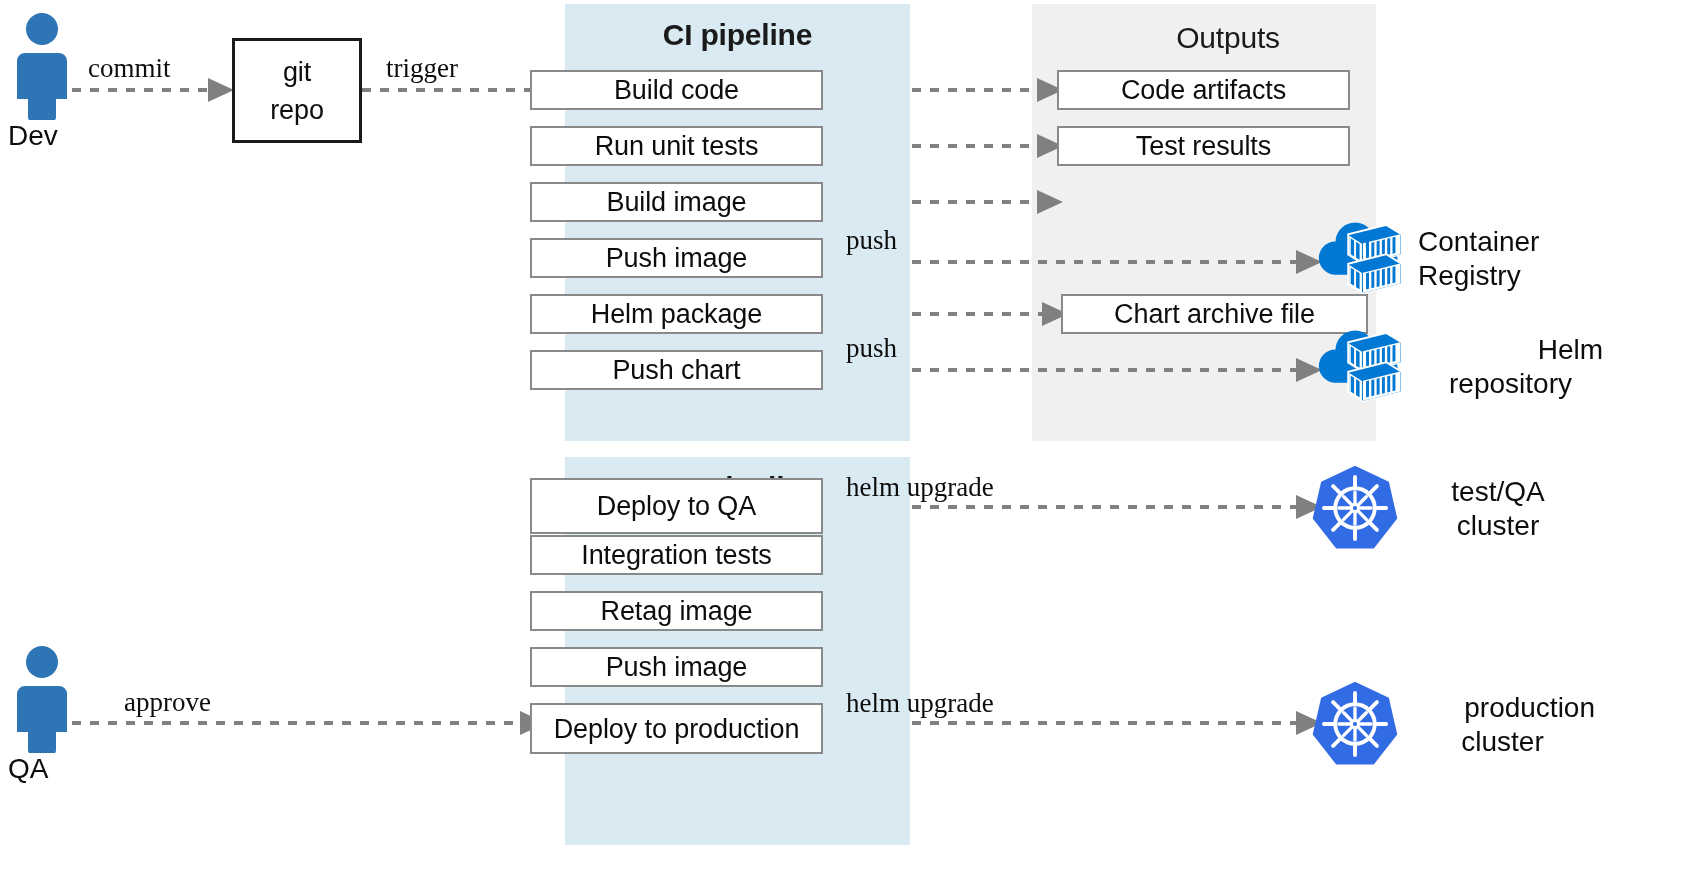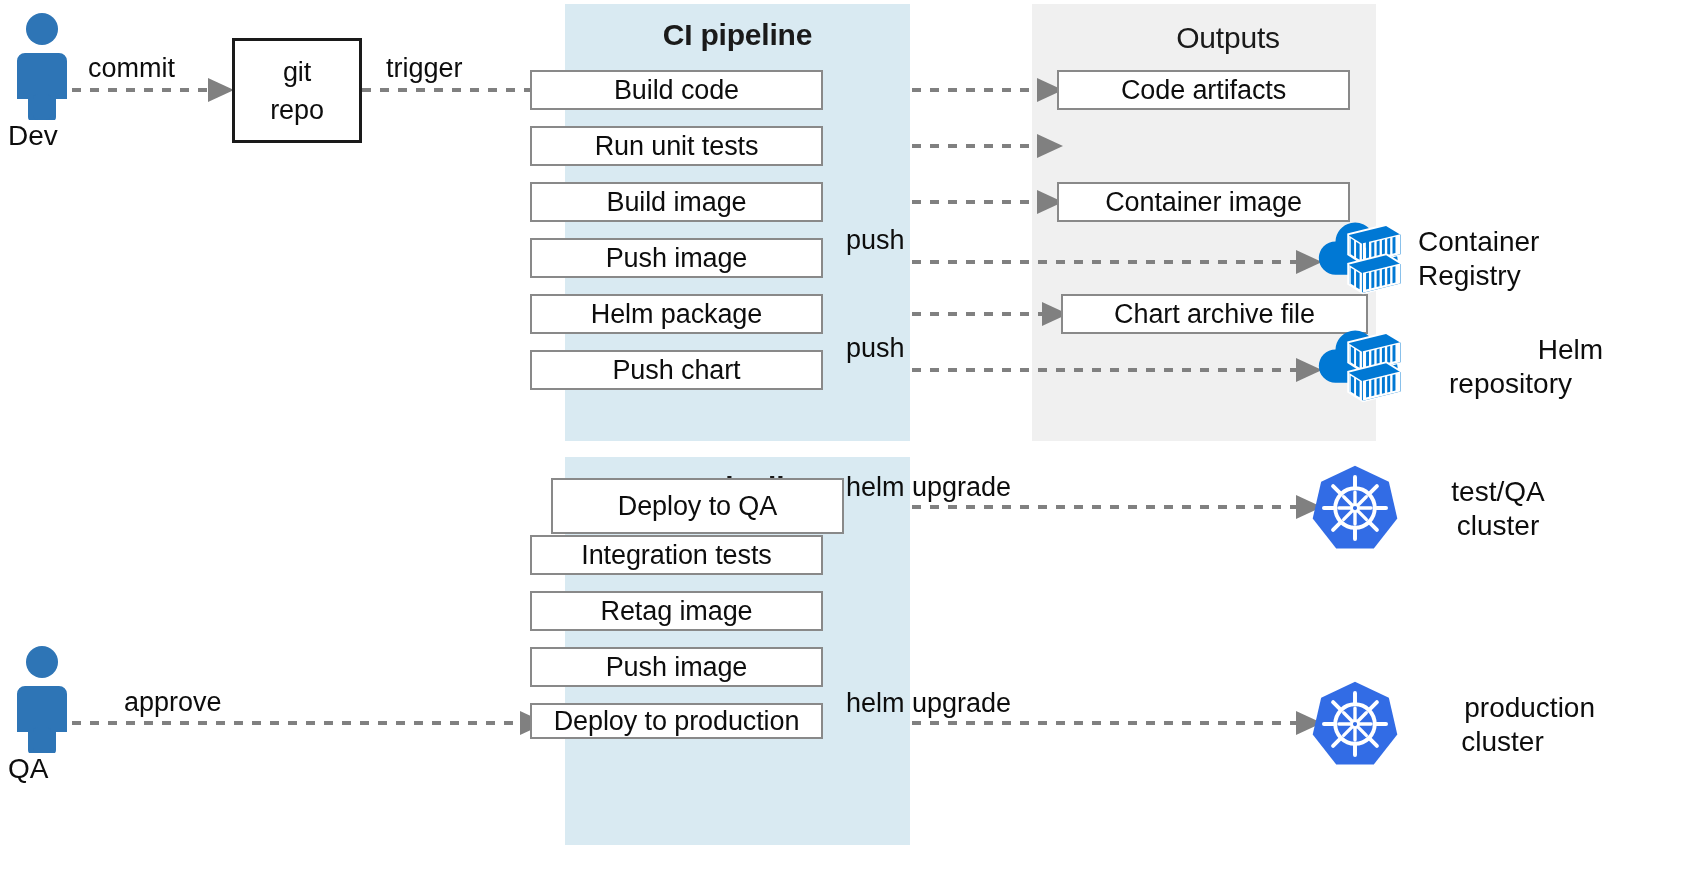--- a/index.html
+++ b/index.html
@@ -53,20 +53,21 @@
   .box-dark { border: 3px solid #1a1a1a; }
   .box-dark .box-text { text-align: center; line-height: 38px; }
 
   
   .edge-label {
     position: absolute;
     font-size: 27px;
     line-height: 30px;
     color: #0d0d0d;
     white-space: nowrap;
+    font-family: Liberation Serif, serif;
   }
 
   
   .node-label {
     position: absolute;
     font-size: 28px;
     line-height: 34px;
     color: #0d0d0d;
     white-space: nowrap;
   }
@@ -174,41 +175,41 @@
   <div class="box" style="left:530px; top:238px; width:293px; height:40px;">
     <span>Push image</span>
   </div>
   <div class="box" style="left:530px; top:294px; width:293px; height:40px;">
     <span>Helm package</span>
   </div>
   <div class="box" style="left:530px; top:350px; width:293px; height:40px;">
     <span>Push chart</span>
   </div>
 
-  <div class="box" style="left:530px; top:478px; width:293px; height:56px;margin-left:21px;">
+  <div class="box" style="left:530px; top:478px; width:293px; height:56px;">
     <span>Deploy to QA</span>
   </div>
   <div class="box" style="left:530px; top:535px; width:293px; height:40px;justify-content:center;">
     <span>Integration tests</span>
   </div>
   <div class="box" style="left:530px; top:591px; width:293px; height:40px;">
     <span>Retag image</span>
   </div>
   <div class="box" style="left:530px; top:647px; width:293px; height:40px;">
     <span>Push image</span>
   </div>
-  <div class="box" style="left:530px; top:703px; width:293px; height:36px;">
+  <div class="box" style="left:530px; top:703px; width:293px; height:51px;">
     <span>Deploy to production</span>
   </div>
 
   <div class="box" style="left:1057px; top:70px; width:293px; height:40px;">
     <span>Code artifacts</span>
   </div>
-  <div class="box" style="left:1057px; top:182px; width:293px; height:40px;">
-    <span>Container image</span>
+  <div class="box" style="left:1057px; top:126px; width:293px; height:40px;">
+    <span>Test results</span>
   </div>
   <div class="box" style="left:1061px; top:294px; width:307px; height:40px;text-align:right;">
     <span>Chart archive file</span>
   </div>
 
   <div class="abs" style="left:1310px; top:212px; width:98px; height:98px;">
     <svg width="98" height="98" viewBox="0 0 100 100">
       <path d="M26,30 a20,20 0 0 1 38,-8 a16,16 0 0 1 20,16 a15,15 0 0 1 -6,26 h-52 a17,17 0 0 1 0,-34 z" fill="#0078d4"></path>
       <g>
         <path d="M38,22 L78,12 L94,22 L94,44 L54,54 L38,44 z" fill="#ffffff"></path>

